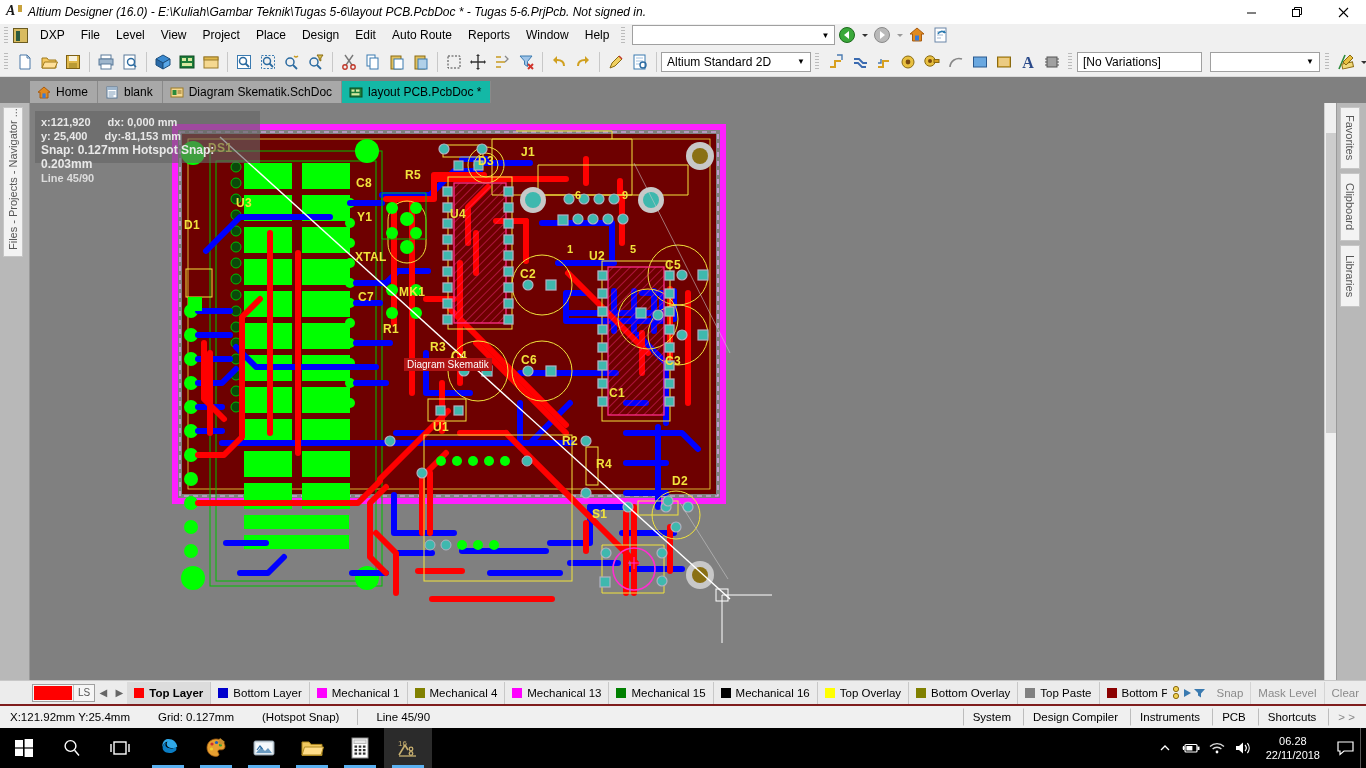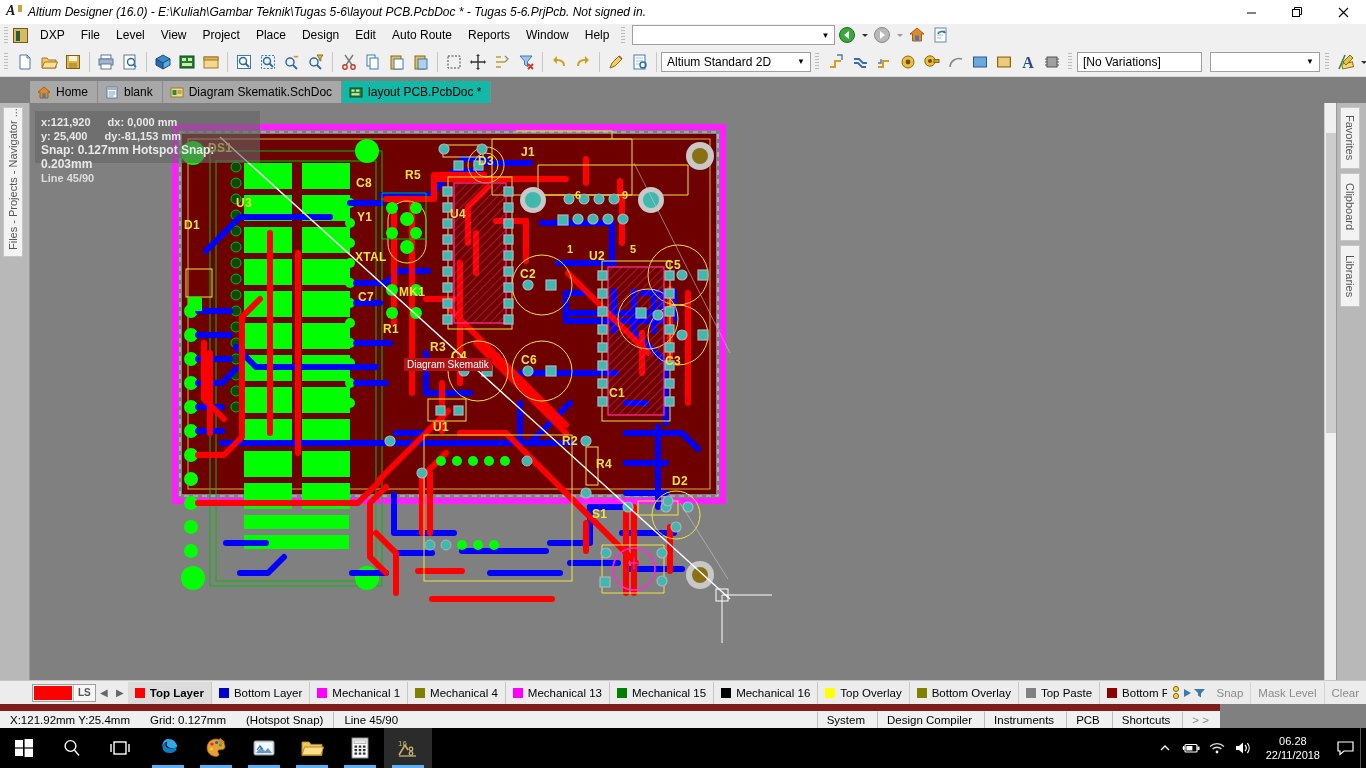--- a/index.html
+++ b/index.html
@@ -155,21 +155,21 @@
   }
 
   
   .layerbar{
     position:absolute; left:0; top:680px; width:1366px; height:24px;
     background:#ececec; display:flex; align-items:center;
     border-top:1px solid #c8c8c8;
   }
   .ls-widget{
     display:flex; align-items:center; border:1px solid #a0a0a0; background:#f6f6f6;
-    height:18px; margin-left:32px; flex:0 0 auto;font-weight:bold;
+    height:18px; margin-left:32px; flex:0 0 auto;
   }
   .ls-swatch{ width:38px; height:14px; background:#ff0000; margin:1px; }
   .ls-txt{
     font-size:10px; color:#555; padding:0 4px; border-left:1px solid #c0c0c0;
     height:16px; display:flex; align-items:center;
   }
   .nav-arrow{
     width:16px; height:20px; display:flex; align-items:center; justify-content:center;
     color:#666; font-size:10px; flex:0 0 auto;
   }
@@ -181,23 +181,23 @@
   .ltab.active{ background:#dcdcdc; font-weight:bold; }
   .lsw{ width:10px; height:10px; flex:0 0 auto; }
   .lbtn{
     font-size:11.5px; color:#8a8a8a; padding:0 7px; height:22px;
     display:flex; align-items:center; border-right:1px solid #d4d4d4; flex:0 0 auto;
   }
   .lsflag{ display:flex; align-items:center; gap:2px; padding:0 4px; flex:0 0 auto; }
 
   
   .statusbar{
-    position:absolute; left:0; top:704px; width:1220px; height:24px;
+    position:absolute; left:0; top:704px; width:1366px; height:24px;
     background:#f0f0f0; display:flex; align-items:center;
-    border-top:7px solid #7f1d1d; font-size:11.5px; color:#000;
+    border-top:2px solid #7f1d1d; font-size:11.5px; color:#000;gap:8px;
   }
   .st{ padding:0 10px; white-space:nowrap; }
   .st-sep{ width:1px; height:16px; background:#bdbdbd; }
   .stbtn{
     padding:2px 9px; margin:0 1px; font-size:11.5px; color:#000;
     border:1px solid transparent;
   }
   .stbtn.sep{ border-left:1px solid #bdbdbd; }
 
   

